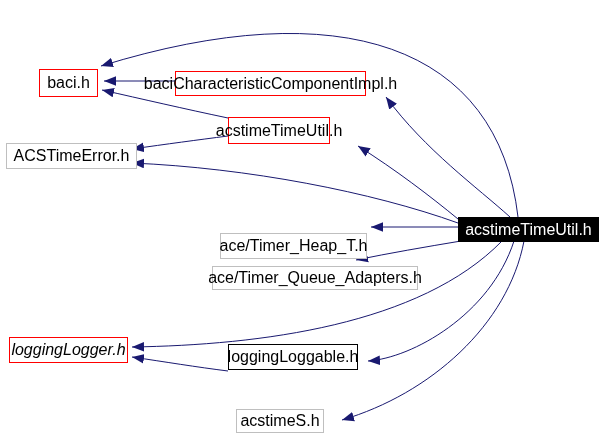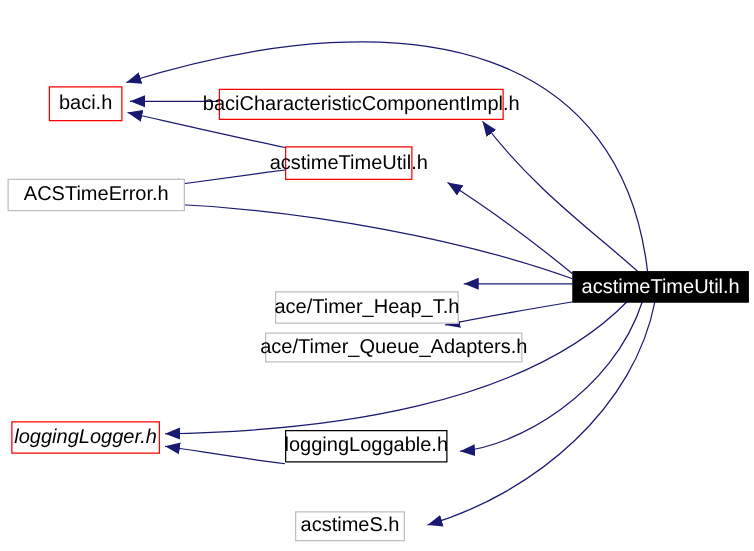--- a/index.html
+++ b/index.html
@@ -72,29 +72,29 @@
     <path class="edge" d="M 502 241 C 420 325, 260 345, 132 347" marker-end="url(#arrow)"></path>
     <path class="edge" d="M 228 371 C 196 367, 166 362, 132 357" marker-end="url(#arrow)"></path>
     <path class="edge" d="M 514 241 C 490 315, 412 358, 368 361" marker-end="url(#arrow)"></path>
     <path class="edge" d="M 524 241 C 508 325, 430 394, 342 420" marker-end="url(#arrow)"></path>
   </svg>
 
   <div class="node red" style="left:39px; top:69px; width:59px; height:28px;">
     <span>baci.h</span>
   </div>
 
-  <div class="node red" style="left:175px; top:71px; width:228px; height:25px;">
+  <div class="node red" style="left:175px; top:71px; width:191px; height:25px;">
     <span>baciCharacteristicComponentImpl.h</span>
   </div>
 
   <div class="node red" style="left:228px; top:117px; width:102px; height:27px;">
     <span>acstimeTimeUtil.h</span>
   </div>
 
-  <div class="node gray" style="left:6px; top:143px; width:142px; height:26px;">
+  <div class="node gray" style="left:6px; top:143px; width:131px; height:26px;">
     <span>ACSTimeError.h</span>
   </div>
 
   <div class="node gray" style="left:220px; top:233px; width:147px; height:26px;">
     <span>ace/Timer_Heap_T.h</span>
   </div>
 
   <div class="node gray" style="left:192px; top:266px; width:206px; height:24px;margin-left:20px;">
     <span>ace/Timer_Queue_Adapters.h</span>
   </div>

